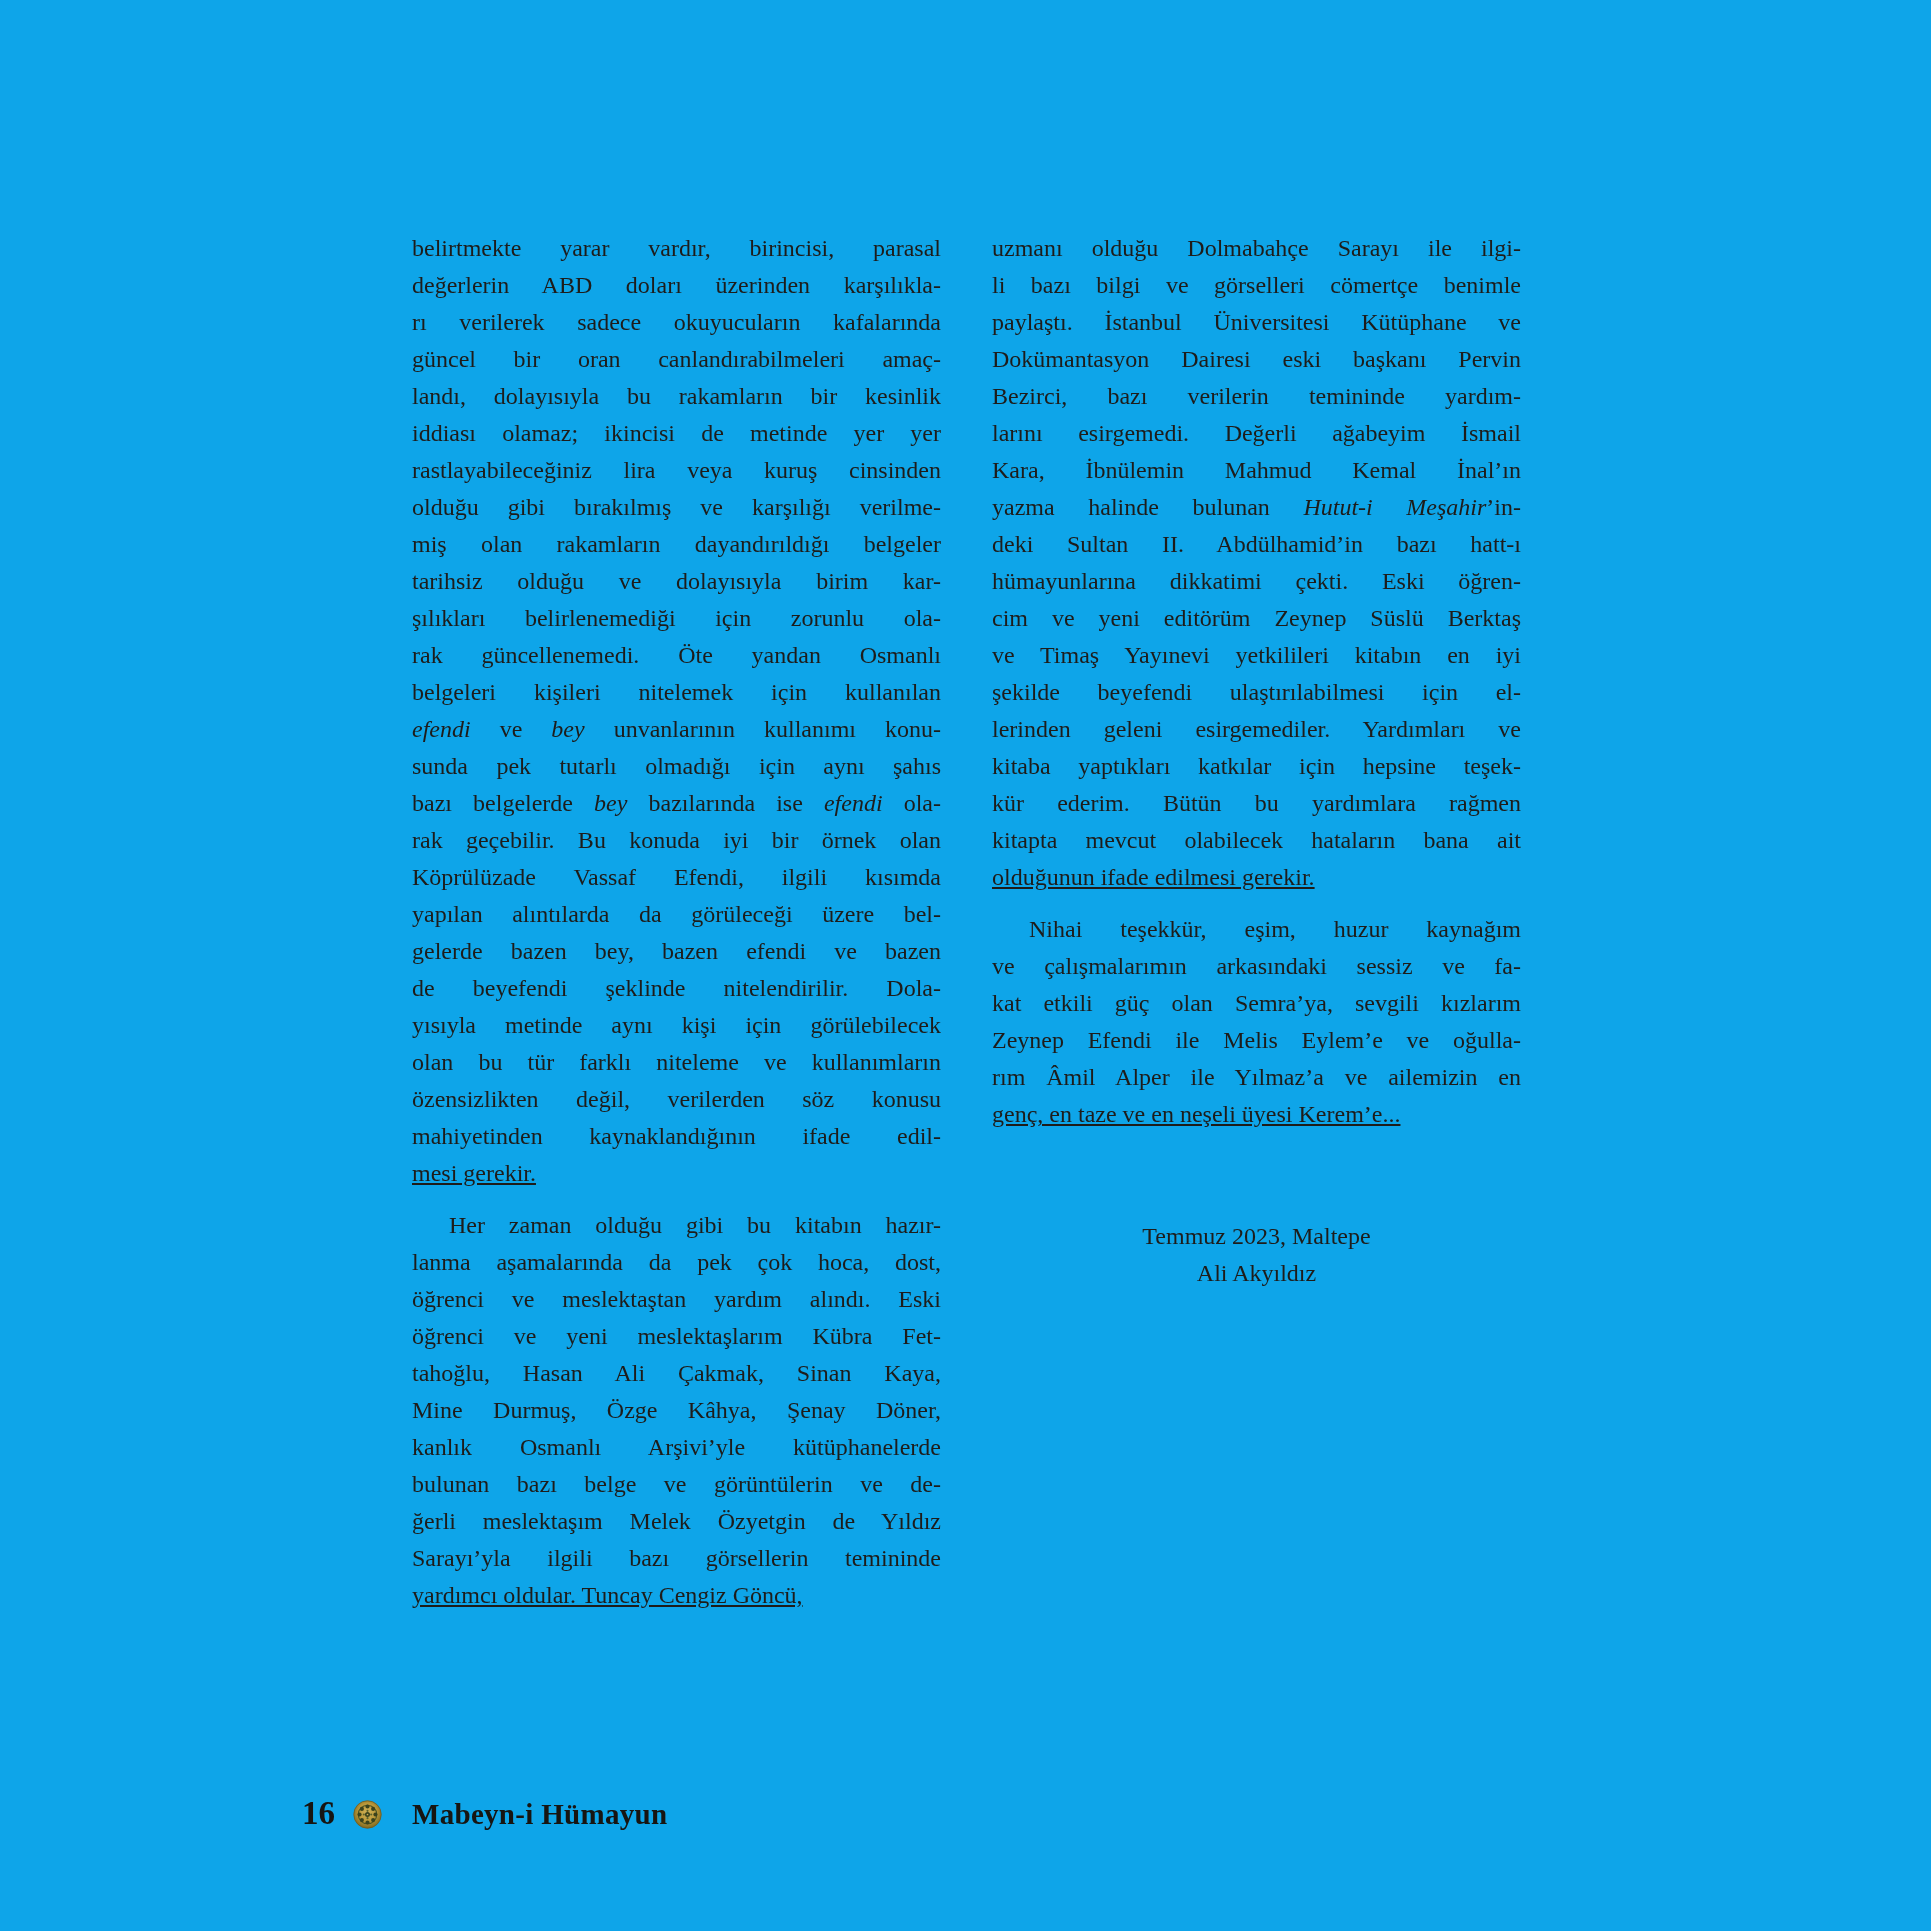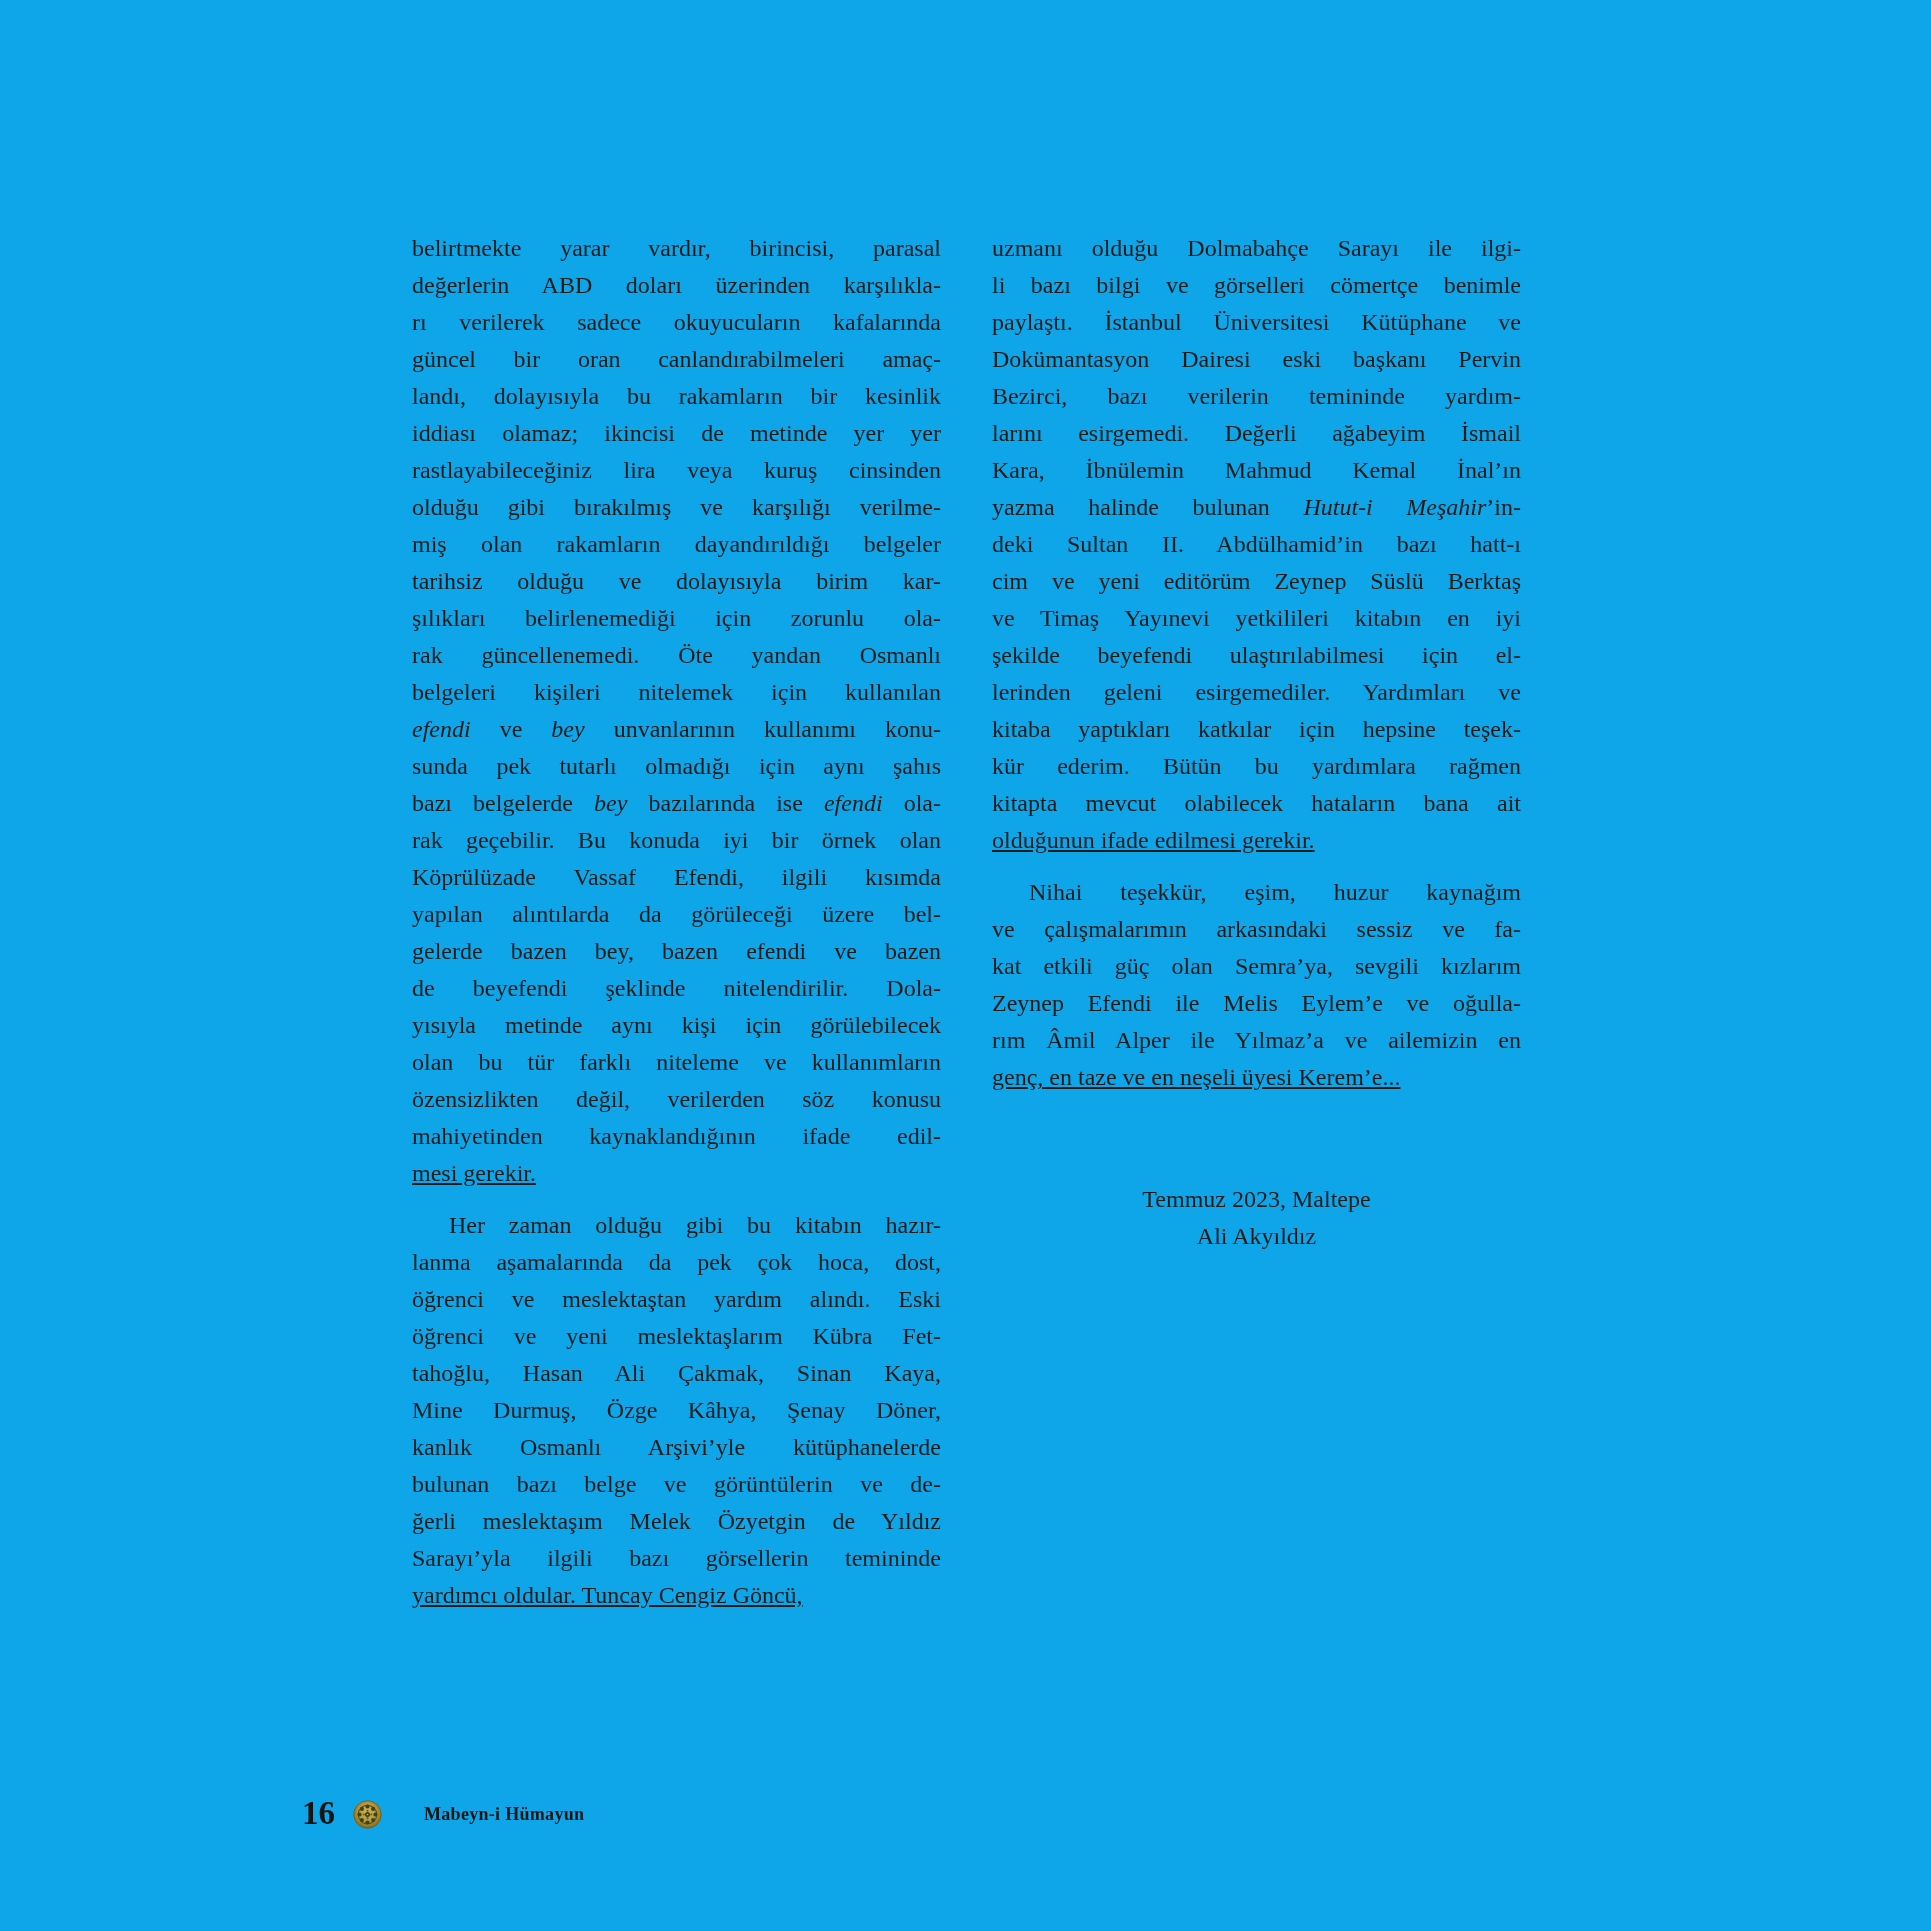--- a/index.html
+++ b/index.html
@@ -44,22 +44,22 @@
     position: absolute; left: 302px; top: 8.7px;
     font-weight: bold; font-size: 33px; line-height: 33px;
     color: #171512;
   }
   .footer-logo {
     position: absolute; left: 353px; top: 11.6px;
     width: 29px; height: 29px;
   }
   .footer-logo svg { display: block; width: 29px; height: 29px; }
   .footer-title {
-    position: absolute; left: 424px; top: 14.5px;
-    font-weight: bold; font-size: 18px; line-height: 23px;
+    position: absolute; left: 412px; top: 14.5px;
+    font-weight: bold; font-size: 29px; line-height: 23px;
     letter-spacing: 0.3px;
     color: #171512;
   }
   i { font-style: italic; }
 </style>
 </head>
 <body>
 
 <div class="page">
 
@@ -111,20 +111,21 @@
         <div class="para">
           <div class="line">uzmanı olduğu Dolmabahçe Sarayı ile ilgi-</div>
           <div class="line">li bazı bilgi ve görselleri cömertçe benimle</div>
           <div class="line">paylaştı. İstanbul Üniversitesi Kütüphane ve</div>
           <div class="line">Dokümantasyon Dairesi eski başkanı Pervin</div>
           <div class="line">Bezirci, bazı verilerin temininde yardım-</div>
           <div class="line">larını esirgemedi. Değerli ağabeyim İsmail</div>
           <div class="line">Kara, İbnülemin Mahmud Kemal İnal’ın</div>
           <div class="line">yazma halinde bulunan <i>Hutut-i Meşahir</i>’in-</div>
           <div class="line">deki Sultan II. Abdülhamid’in bazı hatt-ı</div>
+          <div class="line">hümayunlarına dikkatimi çekti. Eski öğren-</div>
           <div class="line">cim ve yeni editörüm Zeynep Süslü Berktaş</div>
           <div class="line">ve Timaş Yayınevi yetkilileri kitabın en iyi</div>
           <div class="line">şekilde beyefendi ulaştırılabilmesi için el-</div>
           <div class="line">lerinden geleni esirgemediler. Yardımları ve</div>
           <div class="line">kitaba yaptıkları katkılar için hepsine teşek-</div>
           <div class="line">kür ederim. Bütün bu yardımlara rağmen</div>
           <div class="line">kitapta mevcut olabilecek hataların bana ait</div>
           <div class="line para-last">olduğunun ifade edilmesi gerekir.</div>
         </div>
         <div class="para indent">

